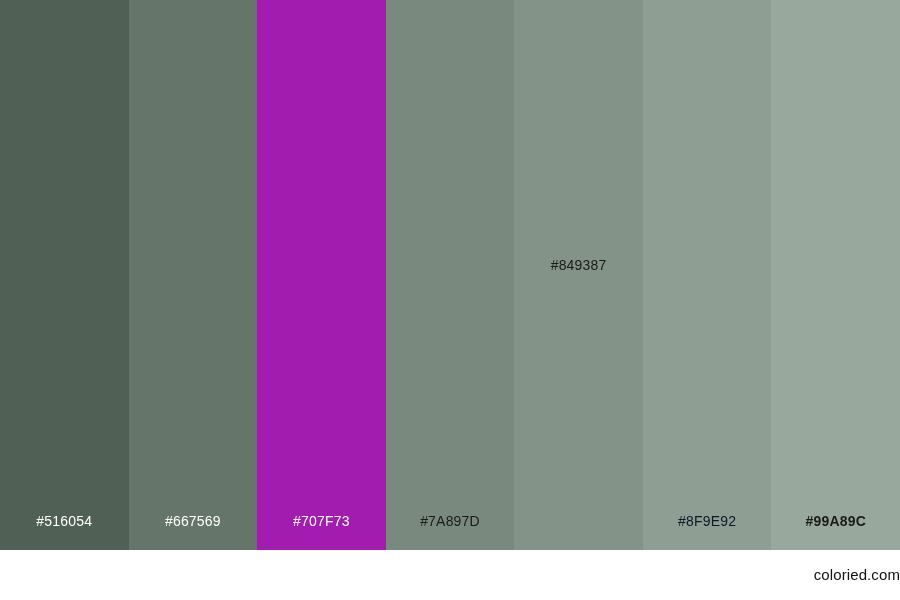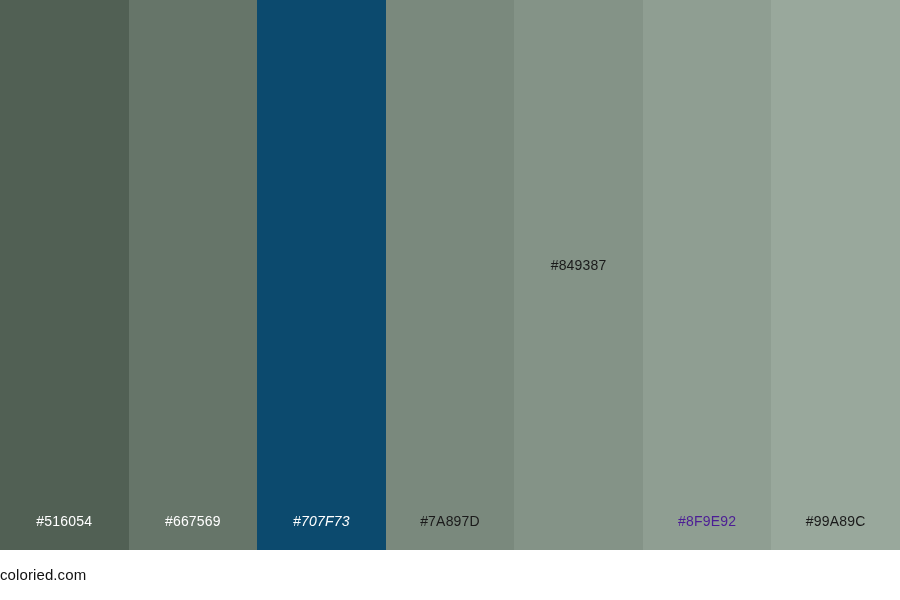--- a/index.html
+++ b/index.html
@@ -44,21 +44,21 @@
     letter-spacing: 0.2px;
     padding-bottom: 21px;
     user-select: none;
   }
   .footer-bar {
     flex: 1 1 auto;
     width: 100%;
     background: #ffffff;
     display: flex;
     align-items: center;
-    justify-content: flex-start;
+    justify-content: flex-end;
   }
   .footer-brand {
     font-family: "Liberation Sans", sans-serif;
     font-size: 15px;
     line-height: 18px;
     color: #111111;
     letter-spacing: 0.1px;
   }
 </style>
 </head>
@@ -70,37 +70,37 @@
 
     <div class="swatch" style="background-color: rgb(81, 96, 84);">
       <span class="swatch-label" style="color: rgb(255, 255, 255);">#516054</span>
     </div>
 
 
     <div class="swatch" style="background-color: rgb(102, 117, 105);">
       <span class="swatch-label" style="color: rgb(255, 255, 255);">#667569</span>
     </div>
 
-    <div class="swatch" style="background-color: #0c4a6e; font-style: italic;">
+    <div class="swatch" style="background-color: #a21caf;">
       <span class="swatch-label" style="color: rgb(255, 255, 255);">#707F73</span>
     </div>
 
     <div class="swatch" style="background-color: rgb(122, 137, 125); justify-content: flex-end;">
       <span class="swatch-label" style="color: rgb(26, 26, 26);">#7A897D</span>
     </div>
 
     <div class="swatch" style="background-color: rgb(132, 147, 135); align-items: center;">
       <span class="swatch-label" style="color: rgb(26, 26, 26);">#849387</span>
     </div>
 
     <div class="swatch" style="background-color: rgb(143, 158, 146);">
-      <span class="swatch-label" style="color: #4c1d95;">#8F9E92</span>
+      <span class="swatch-label" style="color: #0f172a;">#8F9E92</span>
     </div>
 
-    <div class="swatch" style="background-color: rgb(153, 168, 156);">
+    <div class="swatch" style="background-color: rgb(153, 168, 156); font-weight: bold;">
       <span class="swatch-label" style="color: rgb(26, 26, 26);">#99A89C</span>
     </div>
 
   </div>
 
   <div class="footer-bar" style="background-color: rgb(255, 255, 255);">
     <span class="footer-brand" style="color: rgb(17, 17, 17);">coloried.com</span>
   </div>
 
 </div>

